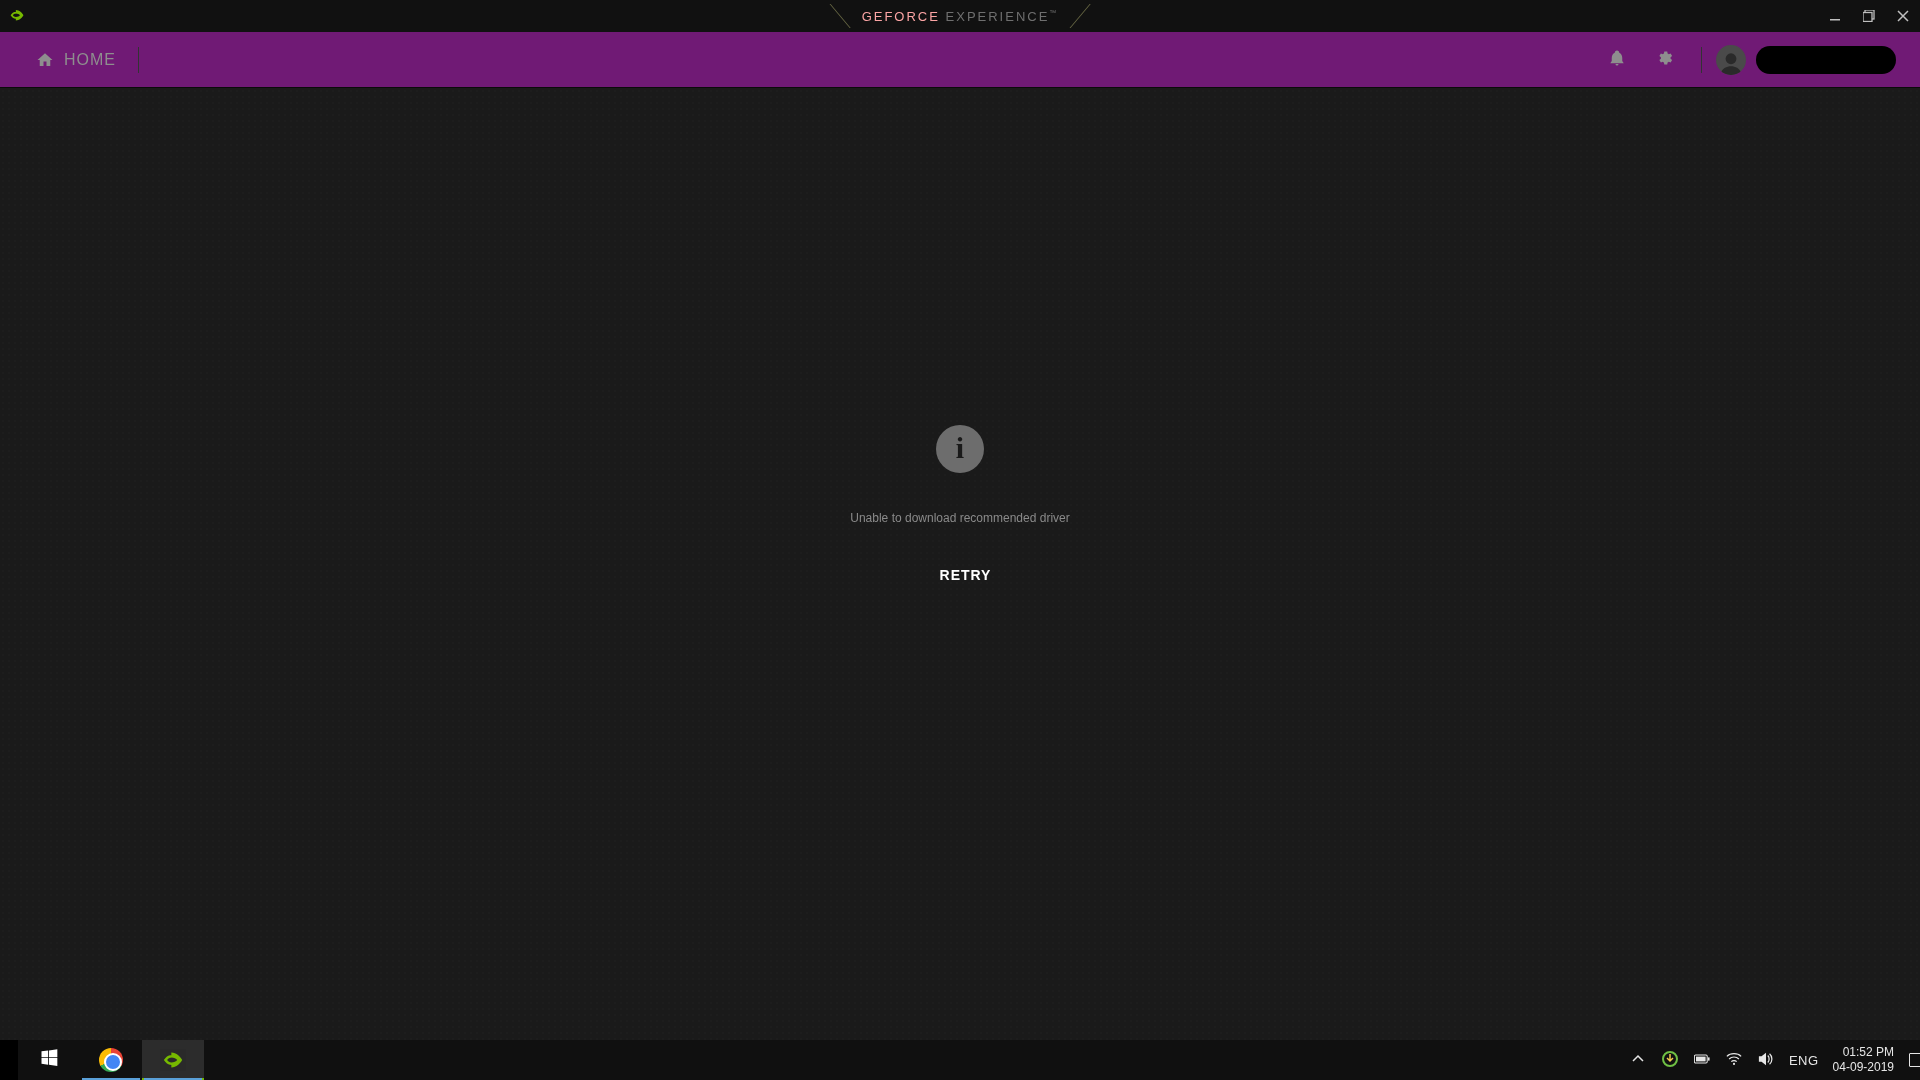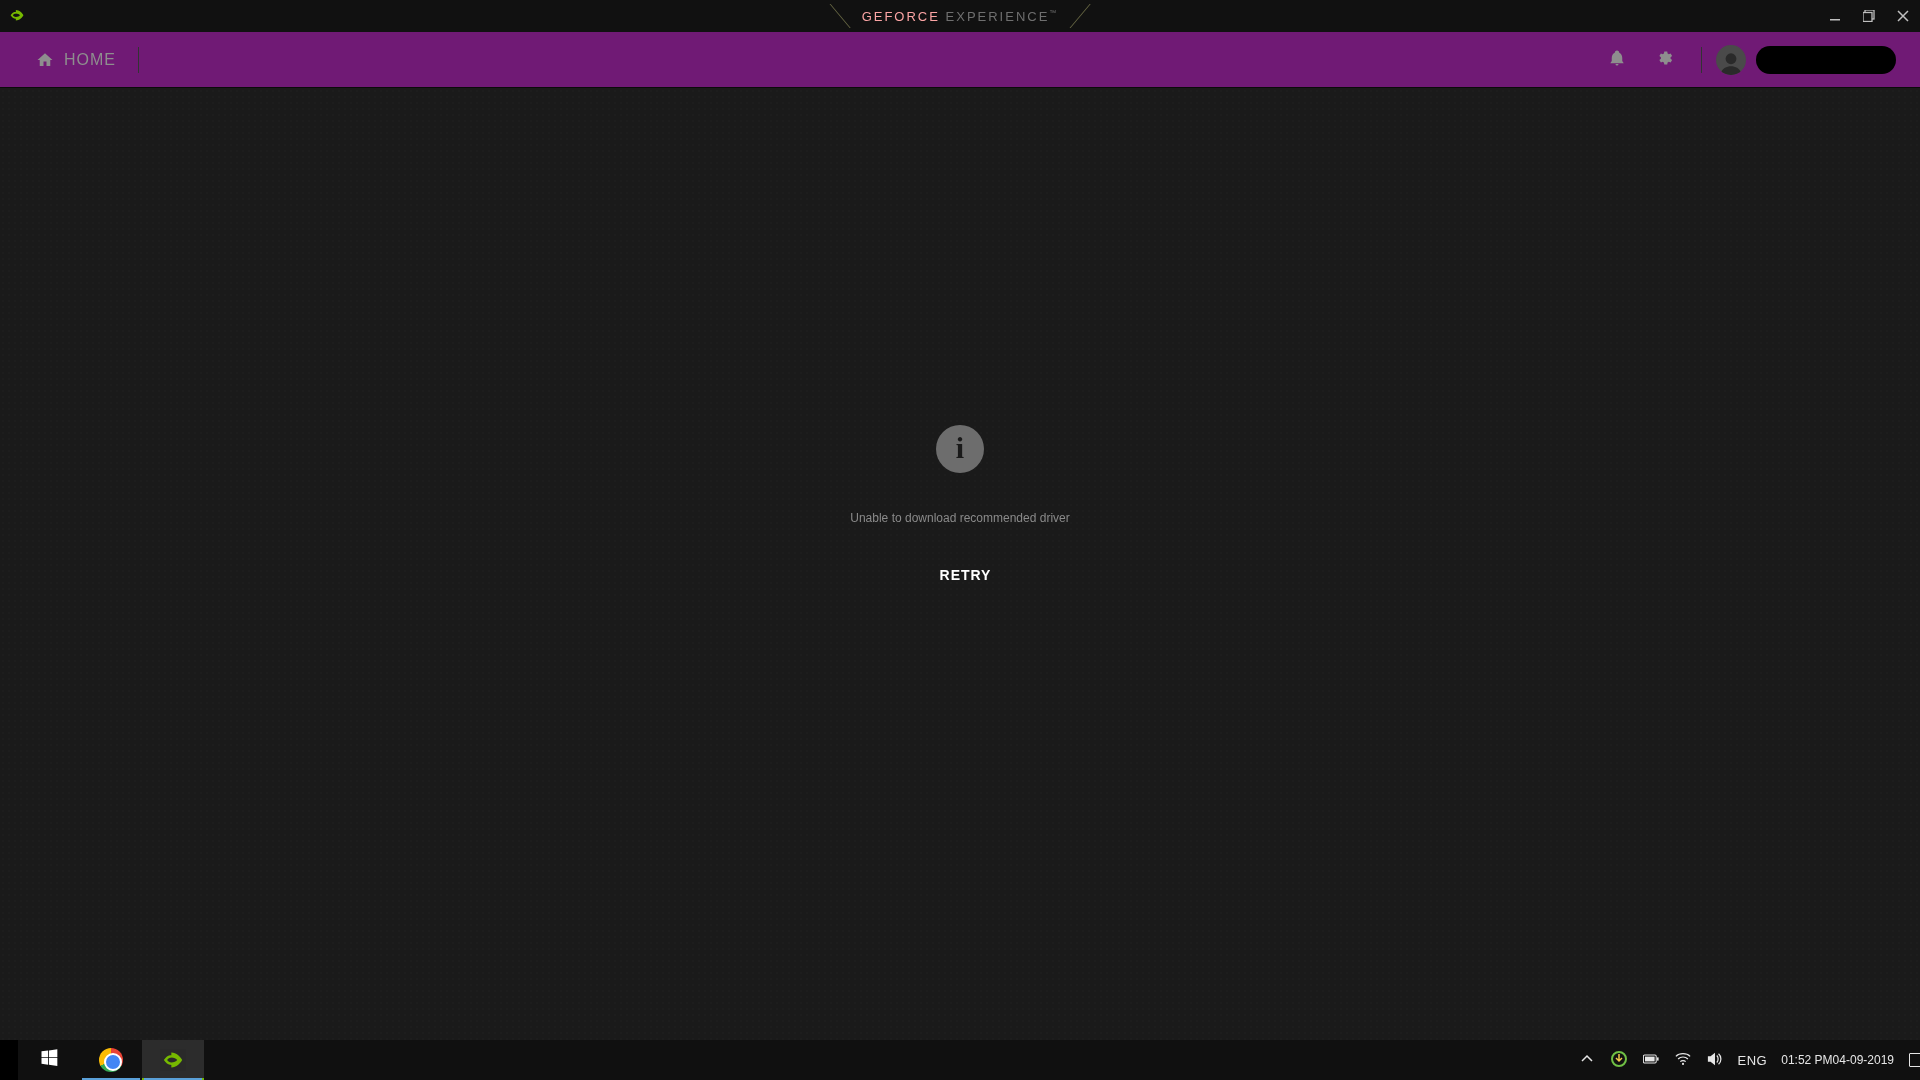--- a/index.html
+++ b/index.html
@@ -222,21 +222,21 @@
   display: flex; align-items: center;
   gap: 14px;
   padding: 0 12px;
   color: #e6e6e6;
   font-size: 12px;
 }
 .tray .tray-icon { display:flex; align-items:center; justify-content:center; width:18px; height:40px;}
 .tray .tray-icon svg { width: 16px; height: 16px; }
 .tray .lang { font-size: 13px; letter-spacing: 0.5px;}
 .tray .clock {
-  display:flex; flex-direction:row; align-items:flex-end;
+  display:flex; flex-direction:column; align-items:flex-end;
   line-height: 1.25;
   font-size: 12px;
 }
 .tray .notif-rect {
   width:16px; height:14px; border:1.5px solid #e6e6e6; border-radius:1px;
   position:relative;
 }
 .tray .notif-rect::after{
   content:""; position:absolute; right:-1.5px; bottom:-4px;
   width:0; height:0;

